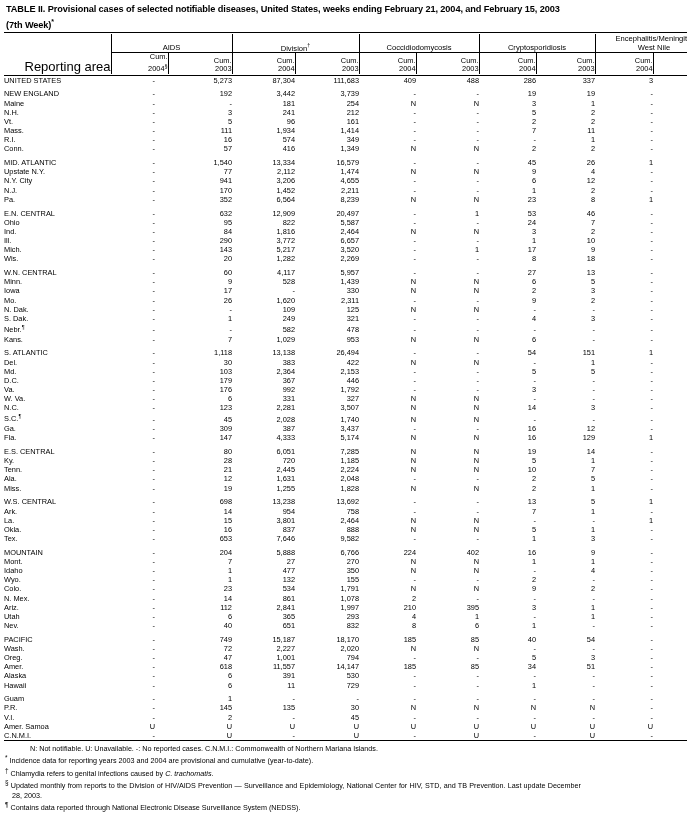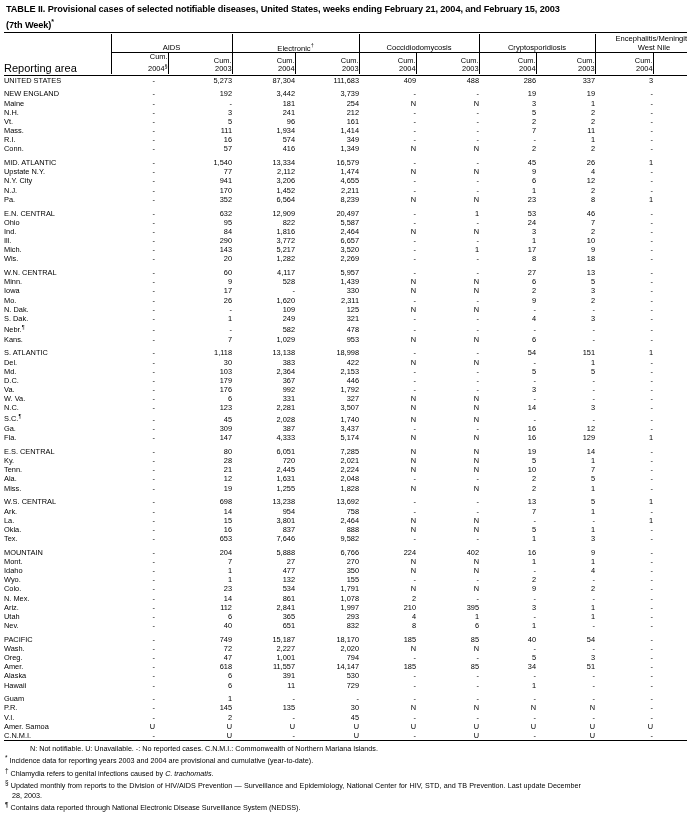--- a/index.html
+++ b/index.html
@@ -59,22 +59,22 @@
   .grp.noborder { border: none; }
   .grp2 {
     text-align: right;
     font-size: 7.4px;
     border-left: 0.9px solid #000;
     padding: 1px 0 2px 0;
     line-height: 8.6px;
   }
   .grp2.last { border-right: 0.9px solid #000; }
   .rep-area {
-    font-size: 11px;
-    text-align: left;
+    font-size: 13px;
+    text-align: right;
     padding: 0 0 2px 2px;
     vertical-align: bottom;
   }
   .sup { font-size: 5.4px; vertical-align: super; }
 
   
   tbody td { line-height: 9.15px; height: 9.15px; font-size: 7.4px; }
   td.area { text-align: left; padding-left: 2px; white-space: nowrap; }
   td.num  { text-align: right; padding-right: 11px; white-space: nowrap; }
   td.num.c1 { padding-right: 13px; }
@@ -118,21 +118,21 @@
       <col style="width:58px">
         <col style="width:60px">
     </colgroup>
     <thead>
       <tr class="hdr-rule-top">
           <td colspan="11"></td>
         </tr>
       <tr>
         <td class="grp noborder"></td>
         <td class="grp" colspan="2"><span>AIDS</span></td>
-        <td class="grp" colspan="2"><span>Electronic</span><span class="sup">†</span></td>
+        <td class="grp" colspan="2"><span>Division</span><span class="sup">†</span></td>
         <td class="grp" colspan="2"><span>Coccidiodomycosis</span></td>
         <td class="grp" colspan="2"><span>Cryptosporidiosis</span></td>
         <td class="grp last" colspan="2"><span>Encephalitis/Meningitis</span><br><span>West Nile</span></td>
       </tr>
       <tr>
         <td class="rep-area">Reporting area</td>
         <td class="grp2"><span>Cum.</span><br><span>2004</span><span class="sup">§</span></td>
         <td class="grp2"><span>Cum.</span><br><span>2003</span></td>
         <td class="grp2"><span>Cum.</span><br><span>2004</span></td>
         <td class="grp2"><span>Cum.</span><br><span>2003</span></td>
@@ -512,21 +512,21 @@
           <td class="num">-</td>
         </tr>
         <tr class="spacer">
           <td colspan="11"></td>
         </tr>
         <tr>
           <td class="area"><span>S. ATLANTIC</span></td>
           <td class="num c1">-</td>
           <td class="num">1,118</td>
           <td class="num">13,138</td>
-          <td class="num">18,998</td>
+          <td class="num">26,494</td>
           <td class="num">-</td>
           <td class="num">-</td>
           <td class="num">54</td>
           <td class="num">151</td>
           <td class="num">1</td>
           <td class="num">57</td>
         </tr>
         <tr>
           <td class="area"><span>Del.</span></td>
           <td class="num c1">-</td>
@@ -658,21 +658,21 @@
           <td class="num">19</td>
           <td class="num">14</td>
           <td class="num">-</td>
           <td class="num">-</td>
         </tr>
         <tr>
           <td class="area"><span>Ky.</span></td>
           <td class="num c1">-</td>
           <td class="num">28</td>
           <td class="num">720</td>
-          <td class="num">2,021</td>
+          <td class="num">1,185</td>
           <td class="num">N</td>
           <td class="num">N</td>
           <td class="num">5</td>
           <td class="num">1</td>
           <td class="num">-</td>
           <td class="num">-</td>
         </tr>
         <tr>
           <td class="area"><span>Tenn.</span></td>
           <td class="num c1">-</td>

